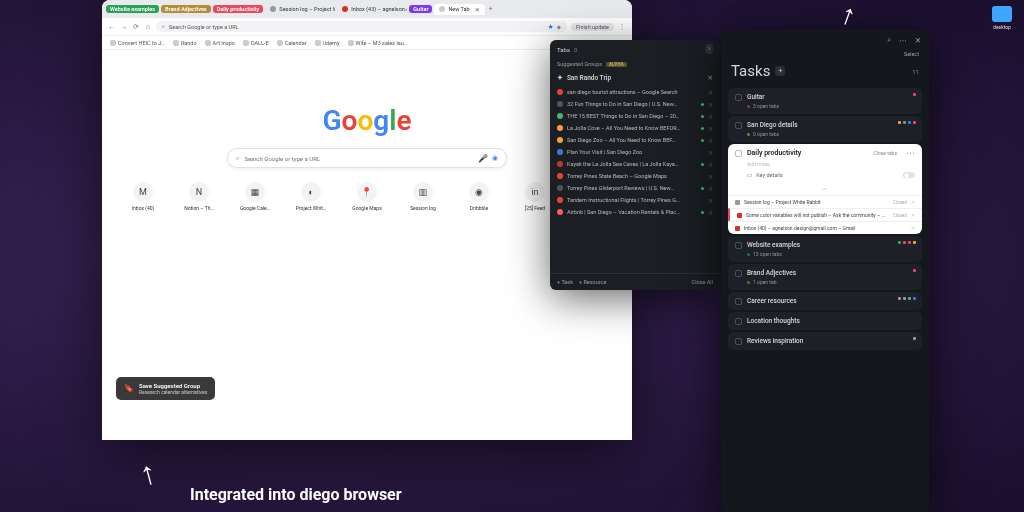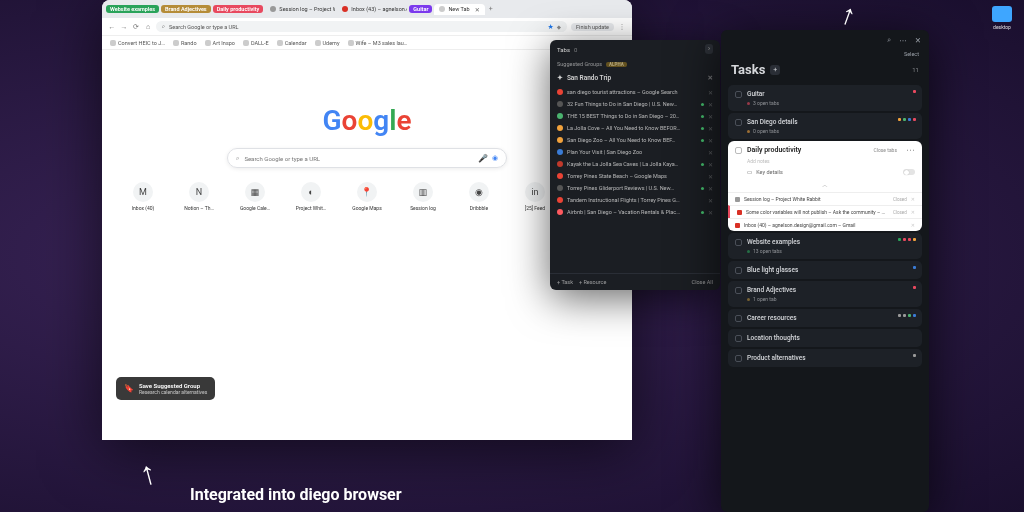--- a/index.html
+++ b/index.html
@@ -67,21 +67,21 @@
 .tp-foot { display: flex; gap: 6px; padding: 5px 7px; border-top: 1px solid #2a2e36; font-size: 5.5px; }
 .tp-foot div { opacity: .7; }
 .tp-foot .r { margin-left: auto; }
 
 
 .tasks { position: absolute; right: 95px; top: 30px; width: 208px; height: 482px; background: #14171b; border-radius: 6px; box-shadow: 0 8px 50px rgba(0,0,0,.7); display: flex; flex-direction: column; color: #d5d7db; font-size: 6px; overflow: hidden; }
 .tk-top { display: flex; align-items: center; justify-content: flex-end; gap: 8px; padding: 5px 8px; }
 .tk-ico { font-size: 7.5px; color: #9aa0a8; }
 .tk-select { font-size: 5.5px; color: #9aa0a8; }
 .tk-head { display: flex; align-items: center; padding: 3px 10px 6px; }
-.tk-head h3 { font-size: 13px; font-weight: 700; }
+.tk-head h3 { font-size: 15px; font-weight: 400; }
 .tk-head .plus { margin-left: 5px; background: #2a2e36; border-radius: 3px; width: 10px; height: 10px; display: flex; align-items: center; justify-content: center; font-size: 7px; }
 .tk-head .cnt { margin-left: auto; font-size: 6px; opacity: .55; }
 .task-card { margin: 2px 7px; background: #1d2127; border-radius: 5px; padding: 5px 7px; display: flex; flex-direction: column; gap: 2px; position: relative; }
 .tc-row1 { display: flex; align-items: center; gap: 5px; }
 .chk { width: 7px; height: 7px; border: 1px solid #4a4f58; border-radius: 2px; flex-shrink: 0; }
 .tc-title { font-size: 6.5px; font-weight: 500; }
 .tc-meta { font-size: 5px; padding-left: 12px; opacity: .6; display: flex; align-items: center; gap: 3px; }
 .tc-dot { width: 3px; height: 3px; border-radius: 50%; }
 .tc-right { position: absolute; right: 6px; top: 5px; display: flex; gap: 2px; font-size: 6px; }
 .mini { width: 3px; height: 3px; border-radius: 1px; }
@@ -423,29 +423,20 @@
         <div class="tc-right">
           <div class="mini" style="background: rgb(42, 163, 90);"></div>
           <div class="mini" style="background: rgb(232, 73, 95);"></div>
           <div class="mini" style="background: rgb(232, 73, 95);"></div>
           <div class="mini" style="background: rgb(242, 162, 60);"></div>
         </div>
       </div>
       <div class="task-card">
         <div class="tc-row1">
           <div class="chk"></div>
-          <div class="tc-title">Blue light glasses</div>
-        </div>
-        <div class="tc-right">
-          <div class="mini" style="background: rgb(58, 123, 213);"></div>
-        </div>
-      </div>
-      <div class="task-card">
-        <div class="tc-row1">
-          <div class="chk"></div>
           <div class="tc-title">Brand Adjectives</div>
         </div>
         <div class="tc-meta">
           <div class="tc-dot" style="background: rgb(181, 140, 56);"></div>
           <span>1 open tab</span>
         </div>
         <div class="tc-right">
           <div class="mini" style="background: rgb(232, 73, 95);"></div>
         </div>
       </div>
@@ -463,21 +454,21 @@
       </div>
       <div class="task-card">
         <div class="tc-row1">
           <div class="chk"></div>
           <div class="tc-title">Location thoughts</div>
         </div>
       </div>
       <div class="task-card">
         <div class="tc-row1">
           <div class="chk"></div>
-          <div class="tc-title">Product alternatives</div>
+          <div class="tc-title">Reviews inspiration</div>
         </div>
         <div class="tc-right">
           <div class="mini" style="background: rgb(153, 153, 153);"></div>
         </div>
       </div>
     </div>
 </div>
 
 <div class="arrow1">↑</div>
 <div class="arrow2">↓</div>

